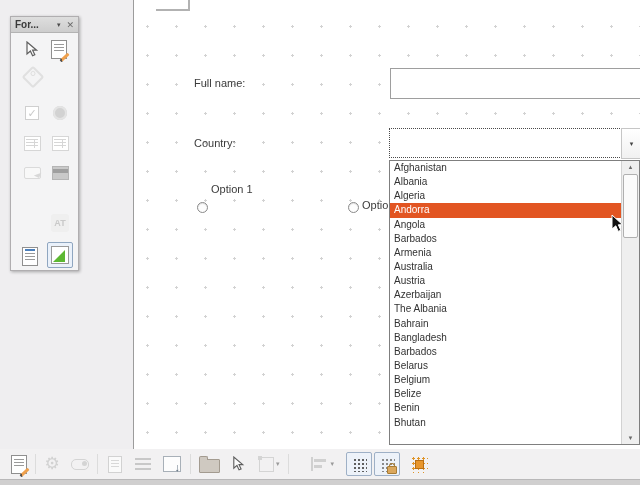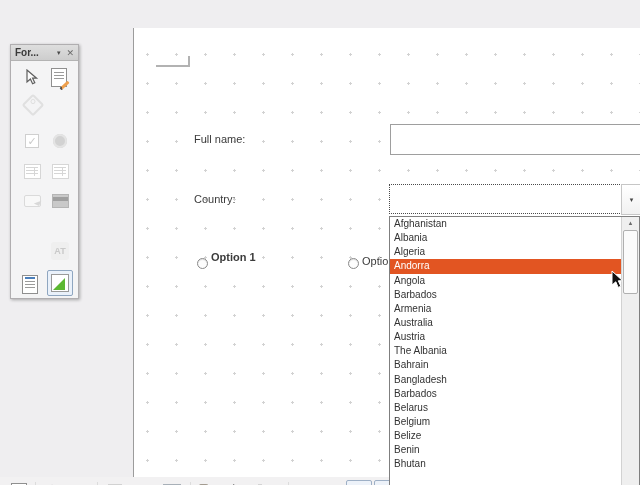--- a/index.html
+++ b/index.html
@@ -1,18 +1,18 @@
 <!DOCTYPE html>
 <html><head>
 <meta charset="utf-8">
 <style>
   html,body{margin:0;padding:0;}
   body{width:640px;height:485px;overflow:hidden;background:#efeef0;
        font-family:"Liberation Sans",sans-serif;position:relative;}
-  .abs{position:absolute;margin-top:28px;}
+  .abs{position:absolute;}
 
   
   #canvas{left:133px;top:0;width:507px;height:449px;background:#ffffff;
     border-left:1px solid #9c9c9c;
     background-image:radial-gradient(circle,#d2d2d2 1px,transparent 1.4px);
     background-size:29px 29px;background-position:28px 12px;}
   #corner-mark{left:22px;top:0;width:32px;height:9px;
     border-right:2px solid #b2b2b2;border-bottom:2px solid #b2b2b2;}
   .fieldlabel{font-size:11px;color:#3b3b3b;}
   #lbl-fullname{left:60px;top:77px;}
@@ -21,21 +21,21 @@
     background:#fff;border:1px solid #9e9e9e;border-right:none;}
   #combo-country{left:255px;top:128px;width:231px;height:28px;
     background:#fff;border:1px dotted #4a4a4a;}
   #combo-btn{left:487px;top:128px;width:19px;height:29px;
     background:linear-gradient(#ffffff,#f1f1f1);border:1px solid #c6c6c6;
     display:flex;align-items:center;justify-content:center;
     font-size:7px;color:#444;}
   .radio{width:9px;height:9px;border:1px solid #8a8a8a;border-radius:50%;
     background:#fdfdfd;box-shadow:inset 0 1px 1px rgba(0,0,0,.12);}
   #radio1{left:63px;top:202px;} #radio2{left:214px;top:202px;}
-  #lbl-radio1{left:77px;top:195px;font-weight:bold;} #lbl-radio2{left:228px;top:199px;}
+  #lbl-radio1{left:77px;top:183px;} #lbl-radio2{left:228px;top:199px;}
 
   
   #dropdown{left:255px;top:160px;width:249px;height:283px;background:#fff;
     border:1px solid #7f7f7f;z-index:5;}
   .opt{height:14.15px;line-height:14.3px;font-size:10px;color:#323232;
     padding-left:4px;margin-right:17px;white-space:nowrap;overflow:hidden;}
   .opt.sel{background:#e25522;color:#ffffff;}
   #scrollbar{position:absolute;top:0;right:0;bottom:0;width:17px;
     background:#efefef;border-left:1px solid #d2d2d2;}
   .sb-btn{position:absolute;left:0;width:100%;height:12px;
@@ -161,20 +161,21 @@
   <div id="dropdown" class="abs">
     <div class="opt">Afghanistan</div>
     <div class="opt">Albania</div>
     <div class="opt">Algeria</div>
     <div class="opt sel">Andorra</div>
     <div class="opt">Angola</div>
     <div class="opt">Barbados</div>
     <div class="opt">Armenia</div>
     <div class="opt">Australia</div>
     <div class="opt">Austria</div>
+    <div class="opt">Azerbaijan</div>
     <div class="opt">The Albania</div>
     <div class="opt">Bahrain</div>
     <div class="opt">Bangladesh</div>
     <div class="opt">Barbados</div>
     <div class="opt">Belarus</div>
     <div class="opt">Belgium</div>
     <div class="opt">Belize</div>
     <div class="opt">Benin</div>
     <div class="opt">Bhutan</div>
     <div id="scrollbar">

